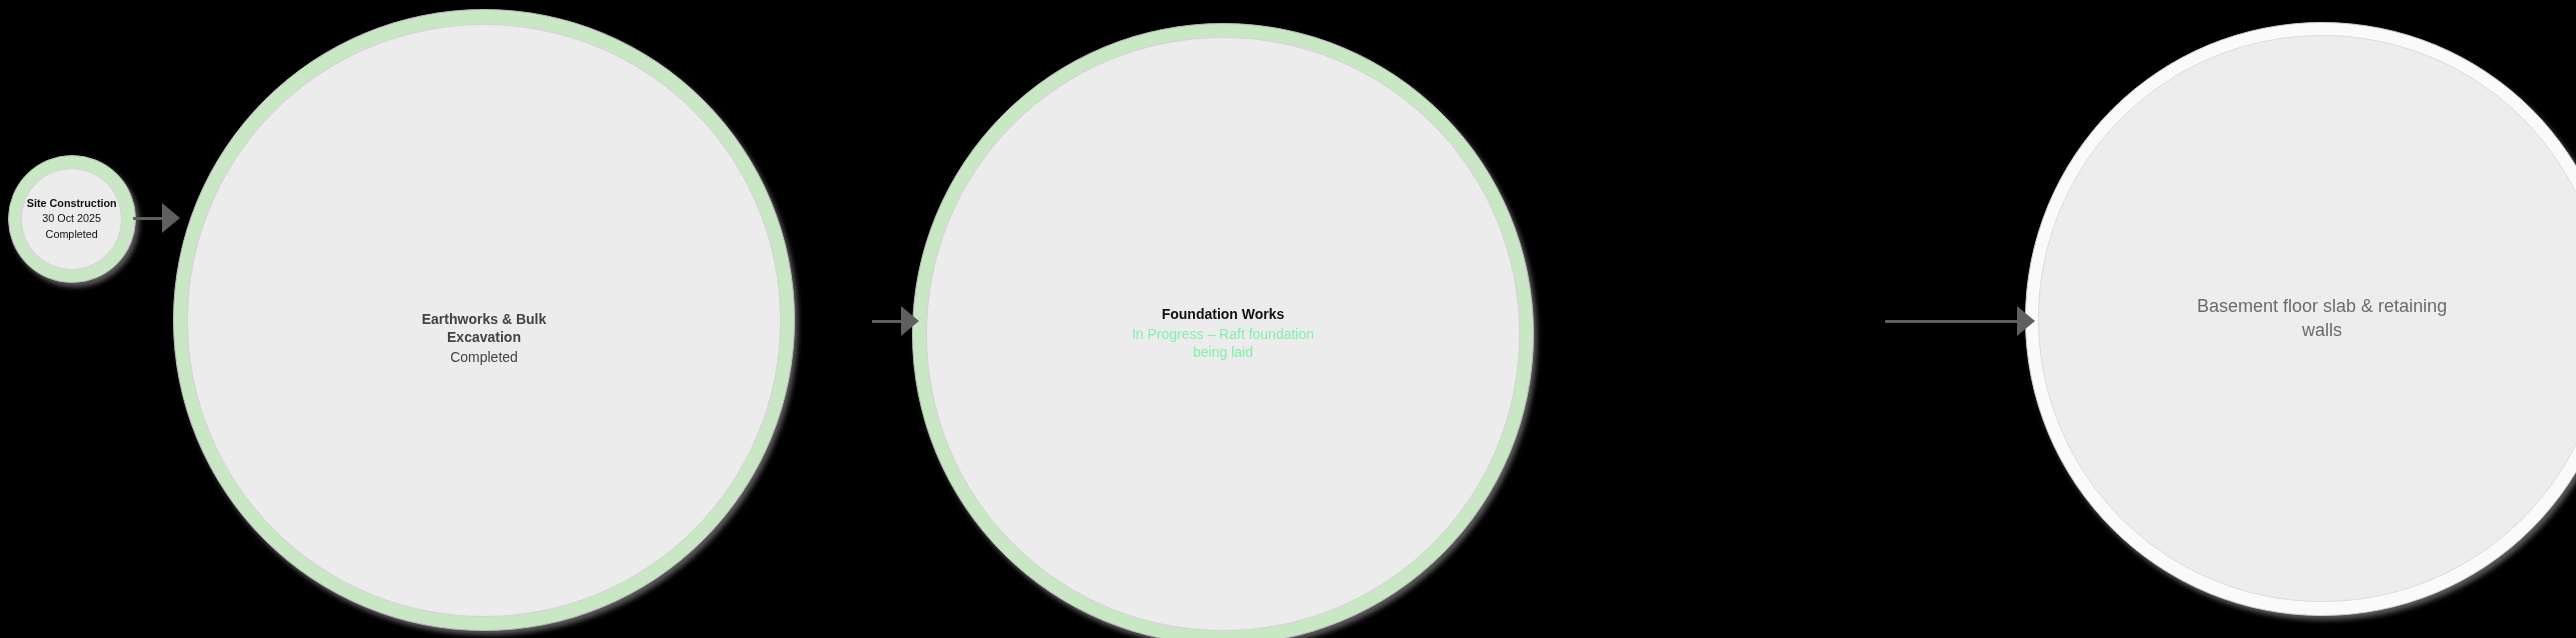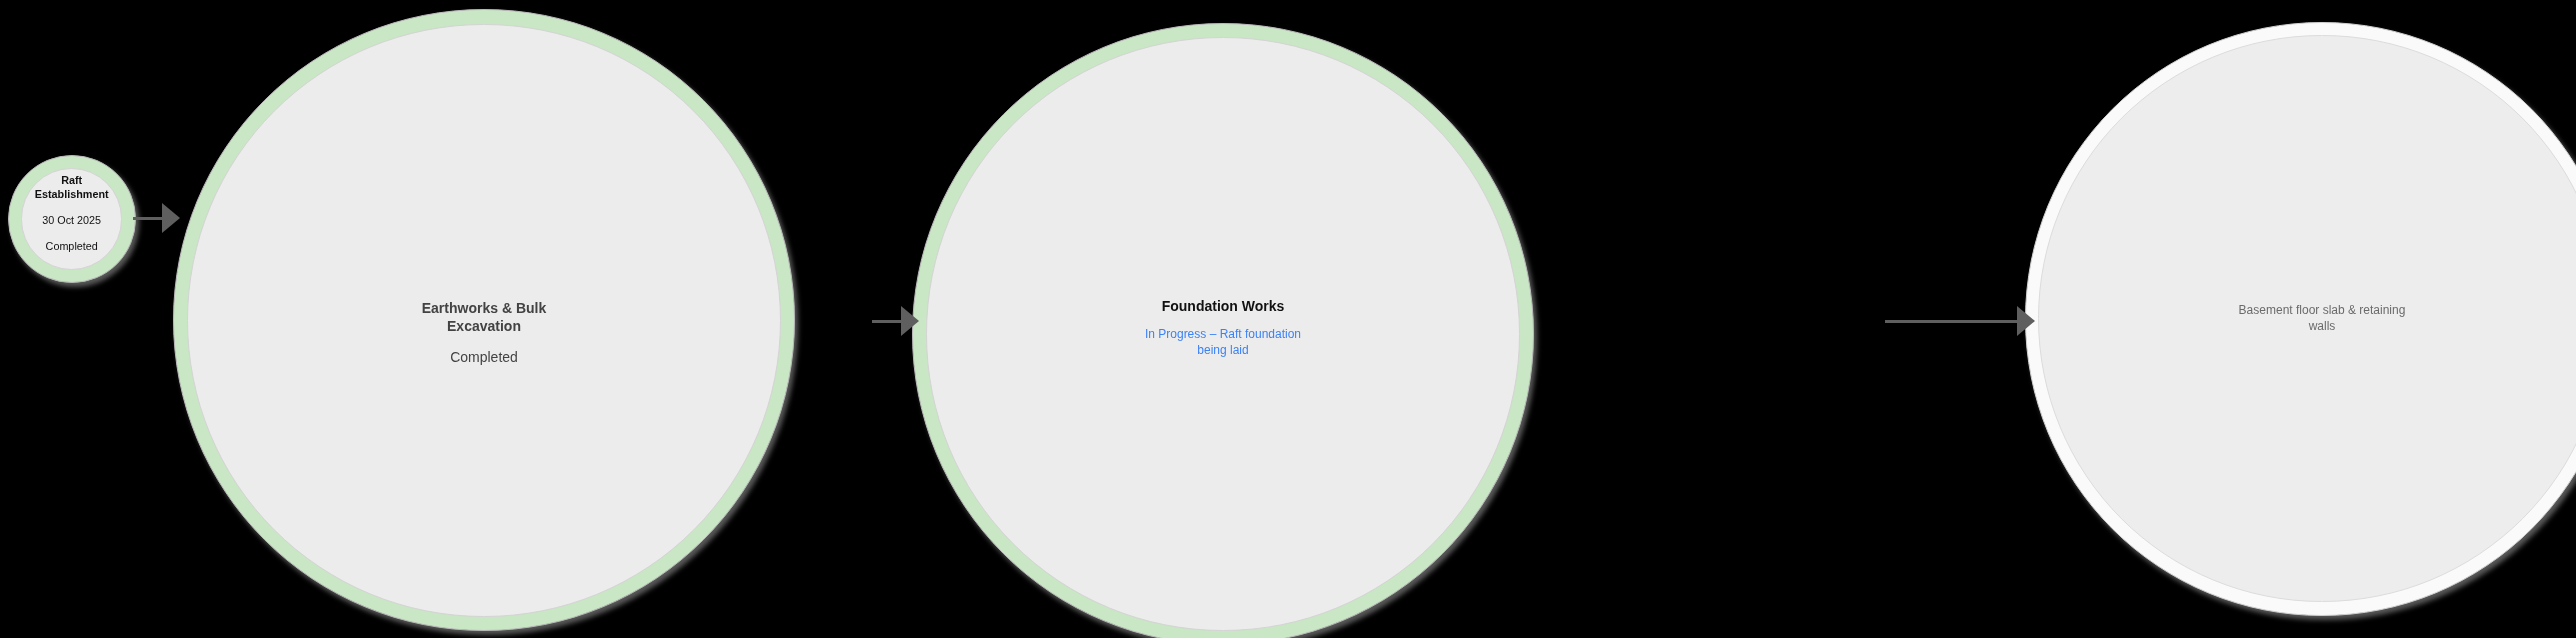--- a/index.html
+++ b/index.html
@@ -60,21 +60,21 @@
     font-weight: bold;
     line-height: 1.32;
     margin: 0;
     padding: 0;
     white-space: pre-line;
   }
   .node .sub {
     display: block;
     font-weight: normal;
     line-height: 1.32;
-    margin: 12px;
+    margin: 1px;
     padding: 0;
     white-space: pre-line;
   }
 
   
   #node-1 { left: 7.7px;  top: 155px; width: 128px; height: 128px; }
   #node-1 .ring { background: #c9e6c5; }
   #node-1 .disc {
     inset: 13.4px;
     background: #ececec;
@@ -96,32 +96,32 @@
 
   
   #node-3 { left: 912px; top: 23px; width: 622px; height: 622px; }
   #node-3 .ring { background: #c9e6c5; }
   #node-3 .disc {
     inset: 14.4px;
     background: #ececec;
     border: 0.5px solid #d4d4d4;
   }
   #node-3 .label { color: #111111; font-size: 14px; }
-  #node-3 .sub   { color: #3b82f6; font-size: 12px; }
+  #node-3 .sub   { color: #86efac; font-size: 14px; }
 
   
   #node-4 { left: 2025px; top: 21.6px; width: 594px; height: 594px; }
   #node-4 .ring { background: #fafafa; border-color: #cfcfcf; }
   #node-4 .disc {
     inset: 13.4px;
     background: #ededed;
     border: 0.5px solid #dcdcdc;
   }
   #node-4 .label { color: #6b6b6b; font-size: 14px; }
-  #node-4 .sub   { color: #6b6b6b; font-size: 12px; }
+  #node-4 .sub   { color: #6b6b6b; font-size: 18px; }
 
   
   .node .textwrap {
     position: relative;
     z-index: 3;
     width: 74%;
   }
 
   
   .arrow {
@@ -153,21 +153,21 @@
 </style>
 </head>
 <body>
 
 <div id="stage">
 
   <div class="node" id="node-1">
     <div class="ring"></div>
     <div class="disc"></div>
     <div class="textwrap">
-      <span class="label">Raft Establishment</span>
+      <span class="label">Site Construction</span>
       <span class="sub">30 Oct 2025</span>
       <span class="sub">Completed</span>
     </div>
   </div>
 
   <div class="arrow" id="arrow-1">
     <div class="shaft"></div>
     <div class="head"></div>
   </div>
 

